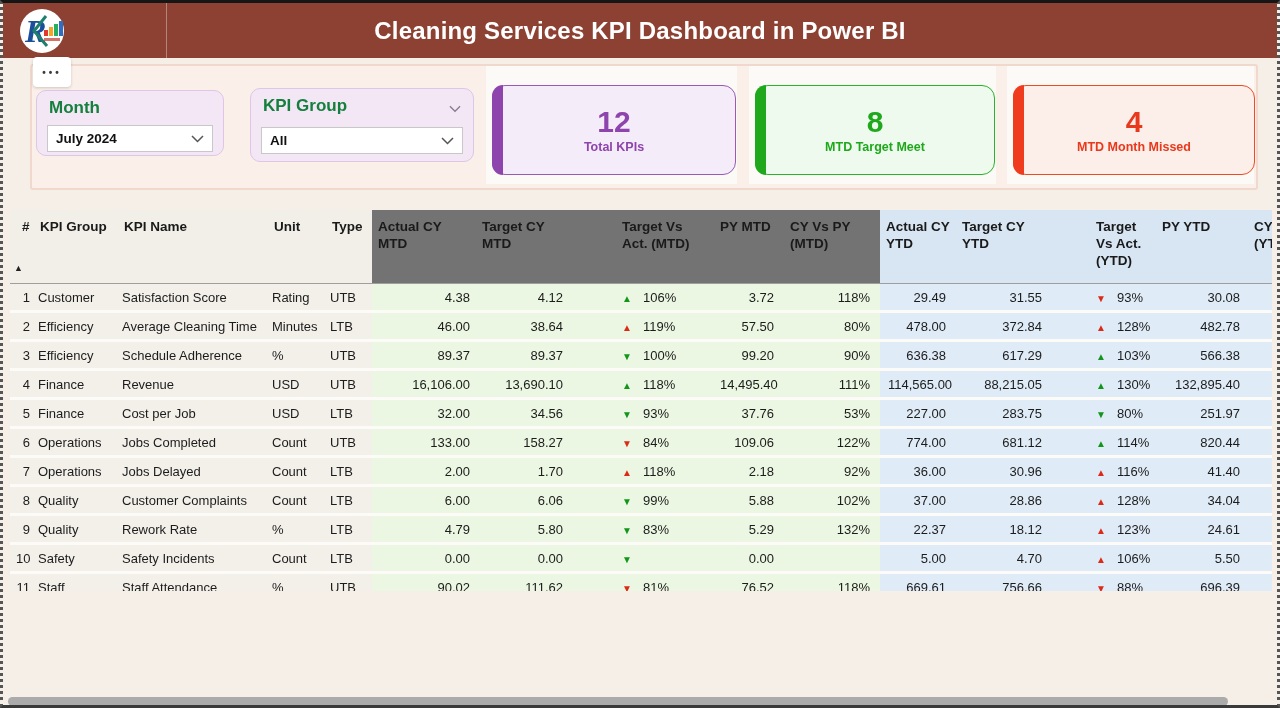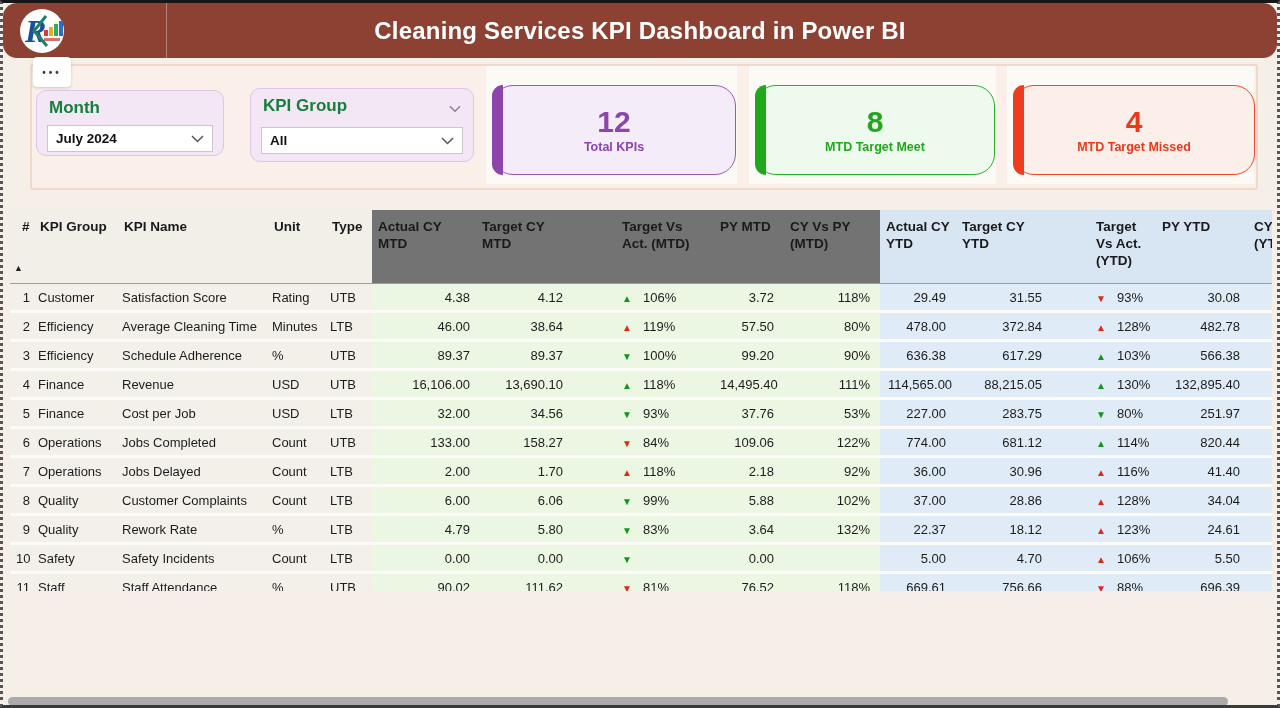--- a/index.html
+++ b/index.html
@@ -2,21 +2,21 @@
 <html><head>
 <meta charset="utf-8">
 <style>
   html,body{margin:0;padding:0;width:1280px;height:708px;overflow:hidden;
     font-family:"Liberation Sans",sans-serif;background:#F5EFE8;position:relative;}
   .frame{position:absolute;inset:0;border-top:3px solid #161616;border-bottom:3px solid #3a3a3a;
     border-left:3px dotted #555;border-right:3px dotted #555;pointer-events:none;z-index:60;}
 
   
   .app-header{position:absolute;left:3px;right:3px;top:3px;height:55px;background:#8C4132;
-    display:flex;align-items:center;z-index:5;border-radius:14px;}
+    display:flex;align-items:center;z-index:5;}
   .header-seam{position:absolute;left:163px;top:0;bottom:0;width:1px;background:rgba(255,255,255,.35);}
   .logo-wrap{position:absolute;left:16px;top:5px;width:46px;height:46px;}
   .app-title{flex:1;text-align:center;color:#FFFFFF;font-size:24px;font-weight:bold;letter-spacing:.2px;}
 
   
   .more-menu{position:absolute;left:33px;top:57px;width:38px;height:30px;background:#FFFFFF;
     border-radius:4px;box-shadow:0 1px 3px rgba(0,0,0,.18);display:flex;align-items:center;
     justify-content:center;z-index:10;color:#3a3a3a;font-size:10px;letter-spacing:3px;font-weight:bold;}
 
   
@@ -28,21 +28,21 @@
   .slicer-label{position:absolute;left:12px;top:7px;color:#15803d;font-weight:bold;font-size:17px;}
   .slicer-select{position:absolute;left:10px;right:10px;top:34px;height:25px;background:#FFFFFF;
     border:1px solid #C8C8C8;display:flex;align-items:center;justify-content:space-between;
     padding:0 8px;font-size:13.5px;font-weight:bold;color:#111;cursor:pointer;}
   #kpigroup-slicer .slicer-select{top:38px;}
   .slicer-collapse{position:absolute;right:12px;top:10px;}
 
   
   .card-panel{position:absolute;top:66px;height:118px;background:#FCFAF6;z-index:2;}
   #panel-1{left:486px;width:251px;} #panel-2{left:749px;width:247px;} #panel-3{left:1007px;width:247px;}
-  .kpi-card{position:absolute;top:85px;height:88px;border-radius:21px;border:1.5px solid;
+  .kpi-card{position:absolute;top:85px;height:88px;border-radius:13px;border:1.5px solid;
     display:flex;flex-direction:column;align-items:center;justify-content:center;gap:3px;
     z-index:3;cursor:pointer;}
   .kpi-bar{position:absolute;left:-1px;top:-1px;bottom:-1px;width:11px;border-radius:13px 0 0 13px;}
   .kpi-value{font-size:30px;font-weight:bold;line-height:30px;}
   .kpi-label{font-size:12.5px;font-weight:bold;}
   #card-total{left:492px;width:242px;background:#F4ECF8;border-color:#9B59B6;}
   #card-total .kpi-bar{background:#8E44AD;} #card-total .kpi-value,#card-total .kpi-label{color:#8E44AD;}
   #card-meet{left:755px;width:238px;background:#EFFAEE;border-color:#28B428;}
   #card-meet .kpi-bar{background:#1FA81C;} #card-meet .kpi-value,#card-meet .kpi-label{color:#1FA81C;}
   #card-missed{left:1013px;width:240px;background:#FCEEE9;border-color:#F04A22;}
@@ -134,21 +134,21 @@
   <div class="kpi-label">Total KPIs</div>
 </div>
 <div class="kpi-card" id="card-meet">
   <div class="kpi-bar"></div>
   <div class="kpi-value">8</div>
   <div class="kpi-label">MTD Target Meet</div>
 </div>
 <div class="kpi-card" id="card-missed">
   <div class="kpi-bar"></div>
   <div class="kpi-value">4</div>
-  <div class="kpi-label">MTD Target Missed</div>
+  <div class="kpi-label">MTD Month Missed</div>
 </div>
 
 <div class="table-wrap">
   <table>
     <colgroup>
       <col style="width:24px">
         <col style="width:84px">
         <col style="width:150px">
         <col style="width:58px">
       <col style="width:46px">
@@ -321,21 +321,21 @@
         </tr>
         <tr>
           <td class="base c0 ra">9</td>
           <td class="base c1">Quality</td>
           <td class="base c2">Rework Rate</td>
           <td class="base c3">%</td>
           <td class="base c4">LTB</td>
           <td class="green c5 ra">4.79</td>
           <td class="green c6 ra">5.80</td>
           <td class="green c7"><span class="arrow green">▼</span><span>83%</span></td>
-          <td class="green c8 ra">3.64</td>
+          <td class="green c8 ra">5.29</td>
           <td class="green c9 ra">132%</td>
           <td class="blue c10 ra">22.37</td>
           <td class="blue c11 ra">18.12</td>
           <td class="blue c12"><span class="arrow red">▲</span><span>123%</span></td>
           <td class="blue c13 ra">24.61</td>
           <td class="blue c14"></td>
         </tr>
         <tr>
           <td class="base c0 ra">10</td>
           <td class="base c1">Safety</td>

